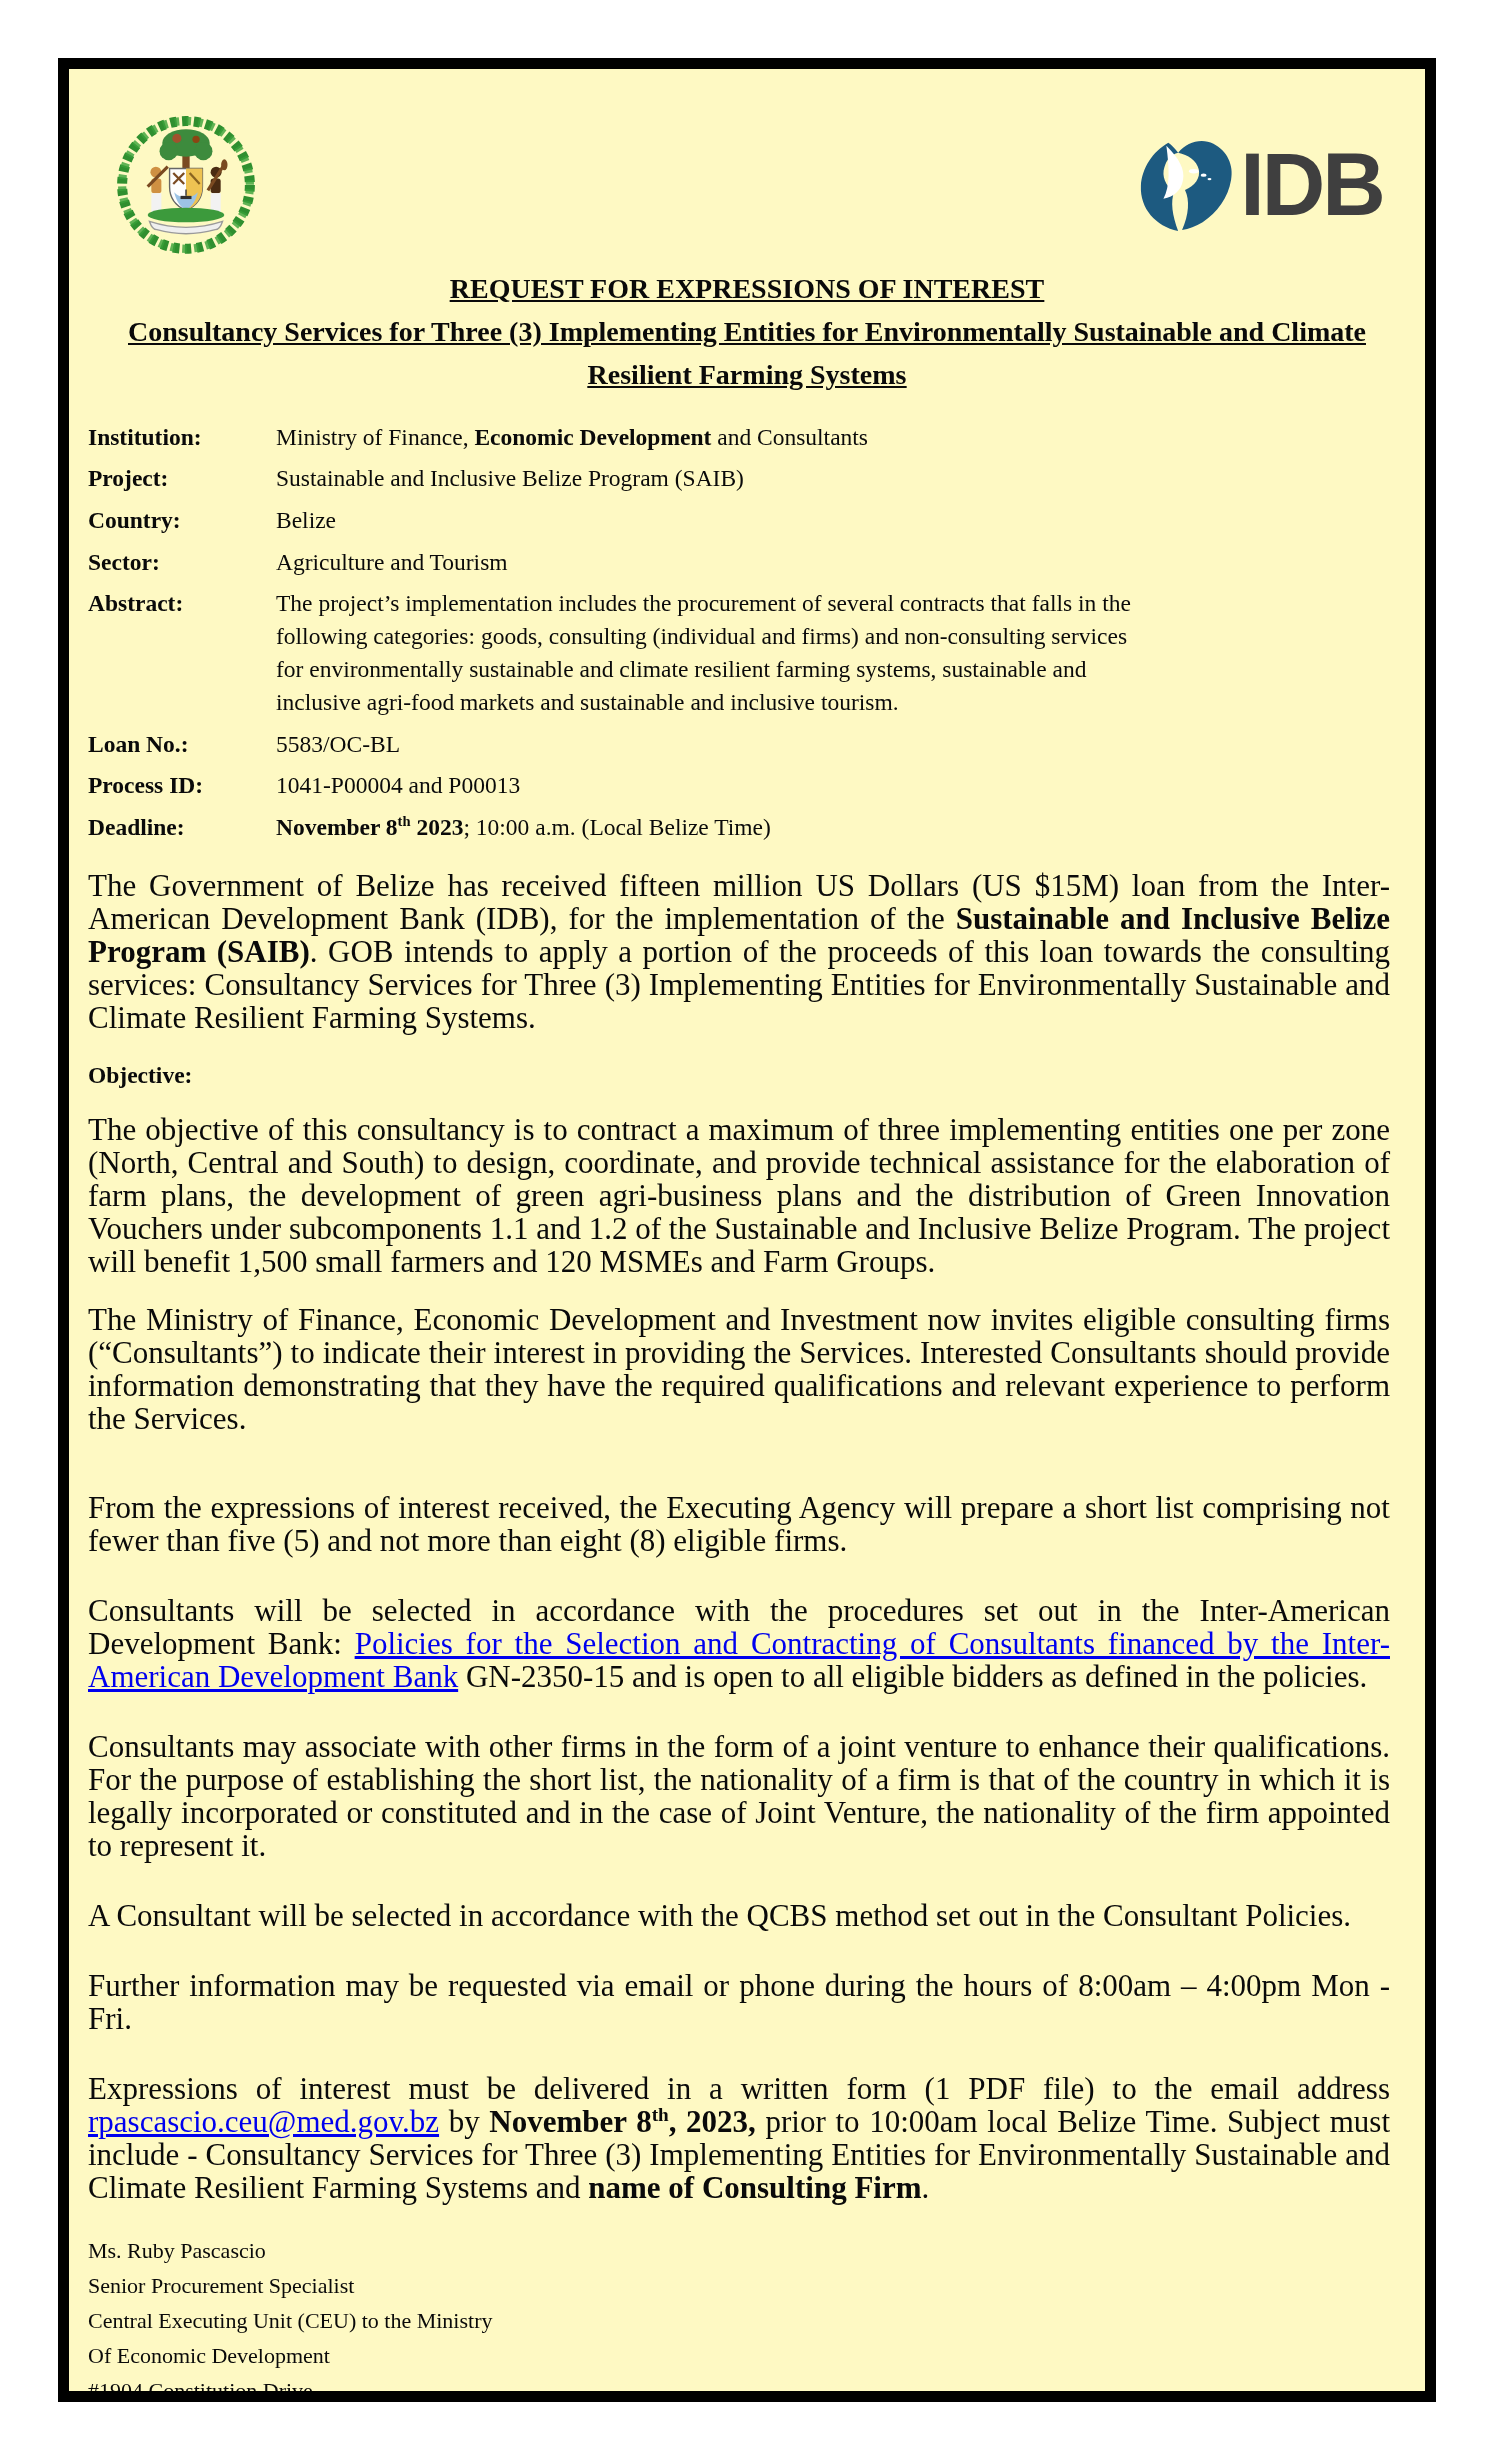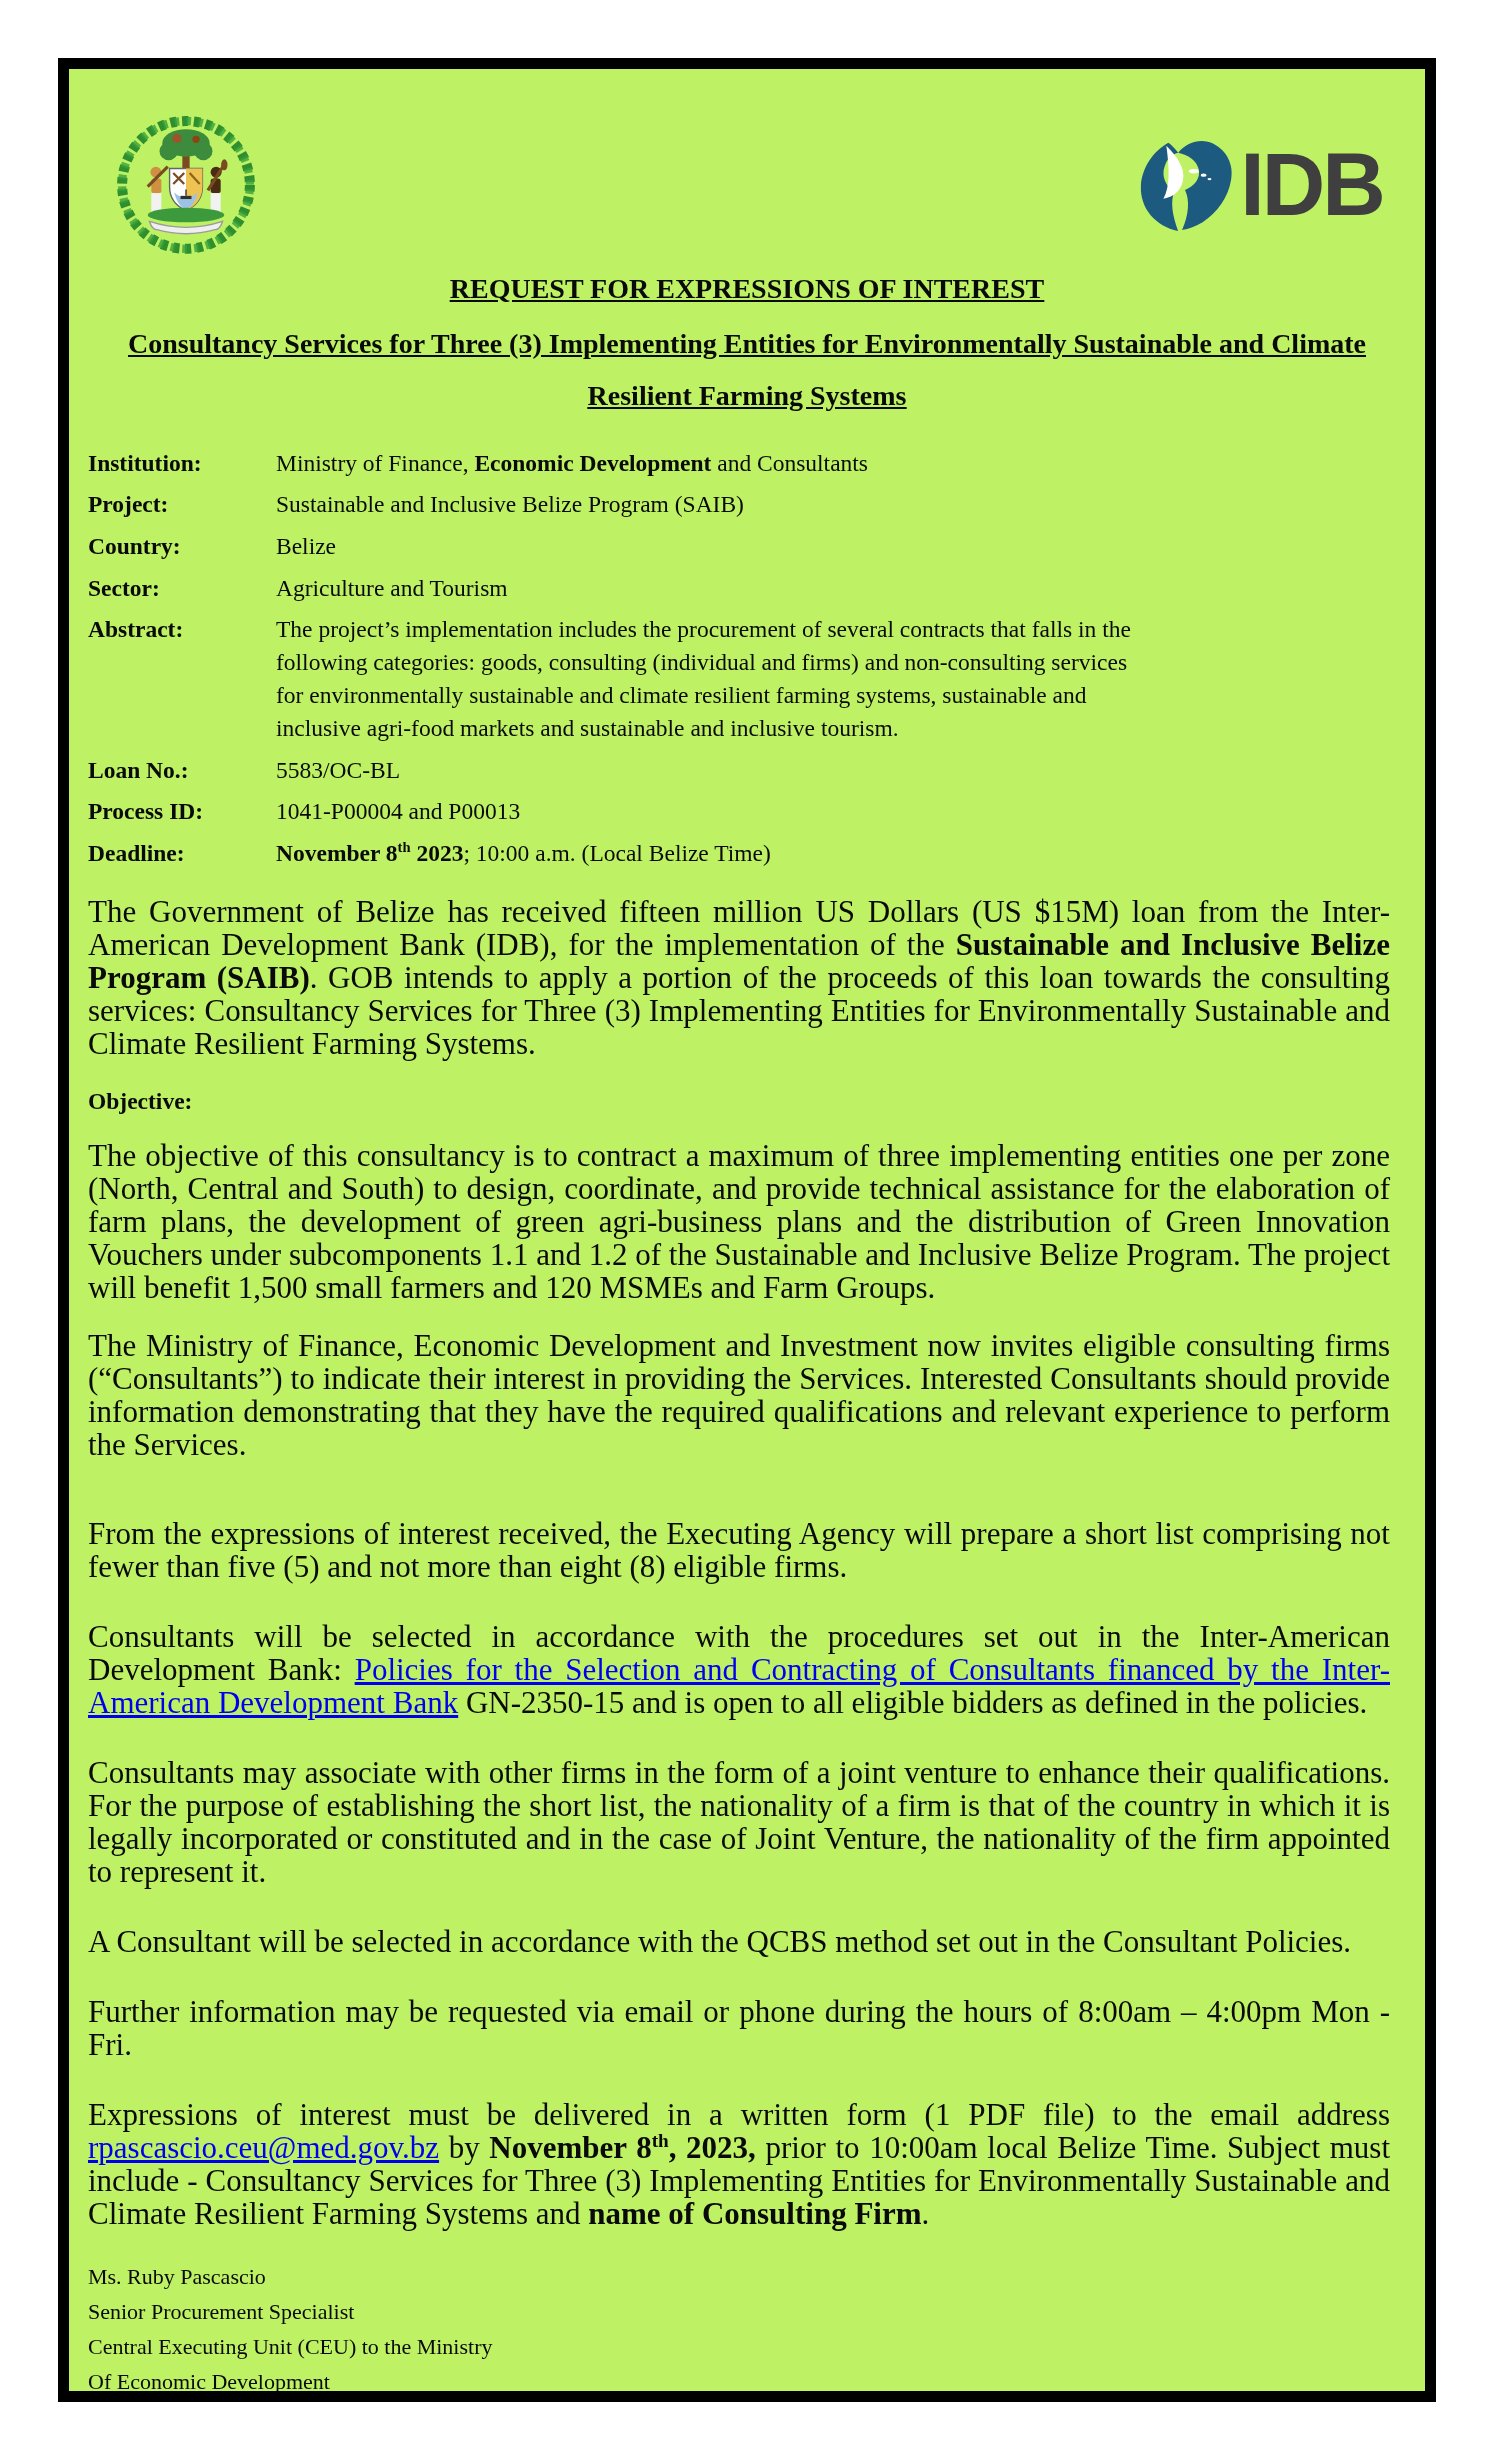--- a/index.html
+++ b/index.html
@@ -5,36 +5,36 @@
   html,body{margin:0;padding:0;background:#ffffff;}
   body{
     width:1493px;height:2459px;position:relative;
     font-family:"Liberation Serif","DejaVu Serif",serif;
     color:#0a0a0a;
     -webkit-font-smoothing:antialiased;
   }
   .frame{
     position:absolute;left:58px;top:58px;width:1378px;height:2344px;
     border:11.5px solid #000;box-sizing:border-box;
-    padding:37px 19px 0 19px;overflow:hidden;background:#bef264;
+    padding:37px 19px 0 19px;overflow:hidden;background:#fef9c3;
   }
   
   .header{display:flex;justify-content:space-between;align-items:center;padding:0 23px 0 25px;height:156px;}
   .arms svg{display:block;}
   .idb{display:flex;align-items:center;}
   .idb-mark{width:98px;height:98px;}
   .idb-text{
     font-family:"Liberation Sans","DejaVu Sans",sans-serif;
     font-weight:bold;font-size:88px;line-height:1;color:#3f3f3f;
     letter-spacing:-2.9px;margin-left:5.8px;transform:scaleY(1.02);
   }
   
   .title-block{text-align:center;margin-top:5.8px;font-weight:bold;text-decoration:underline;}
   .title-line1{font-size:28px;line-height:42px;text-decoration:underline;}
-  .title-line2{font-size:28px;line-height:52px;text-decoration:underline;max-width:1328px;margin:8px auto;}
+  .title-line2{font-size:28px;line-height:43px;text-decoration:underline;max-width:1328px;margin:0 auto;}
   
   .fields{margin-top:25px;font-size:23.5px;line-height:33px;}
   .frow{display:grid;grid-template-columns:188px 1fr;margin-bottom:8.6px;}
   .flabel{font-weight:bold;}
   .fvalue{}
   .fvalue.narrow{max-width:872px;}
   
   .para{font-size:31px;line-height:33px;text-align:justify;margin:25px 16px 0 0;}
   .para.gap-xl{margin-top:56px;}
   .para.gap-lg{margin-top:37px;}

